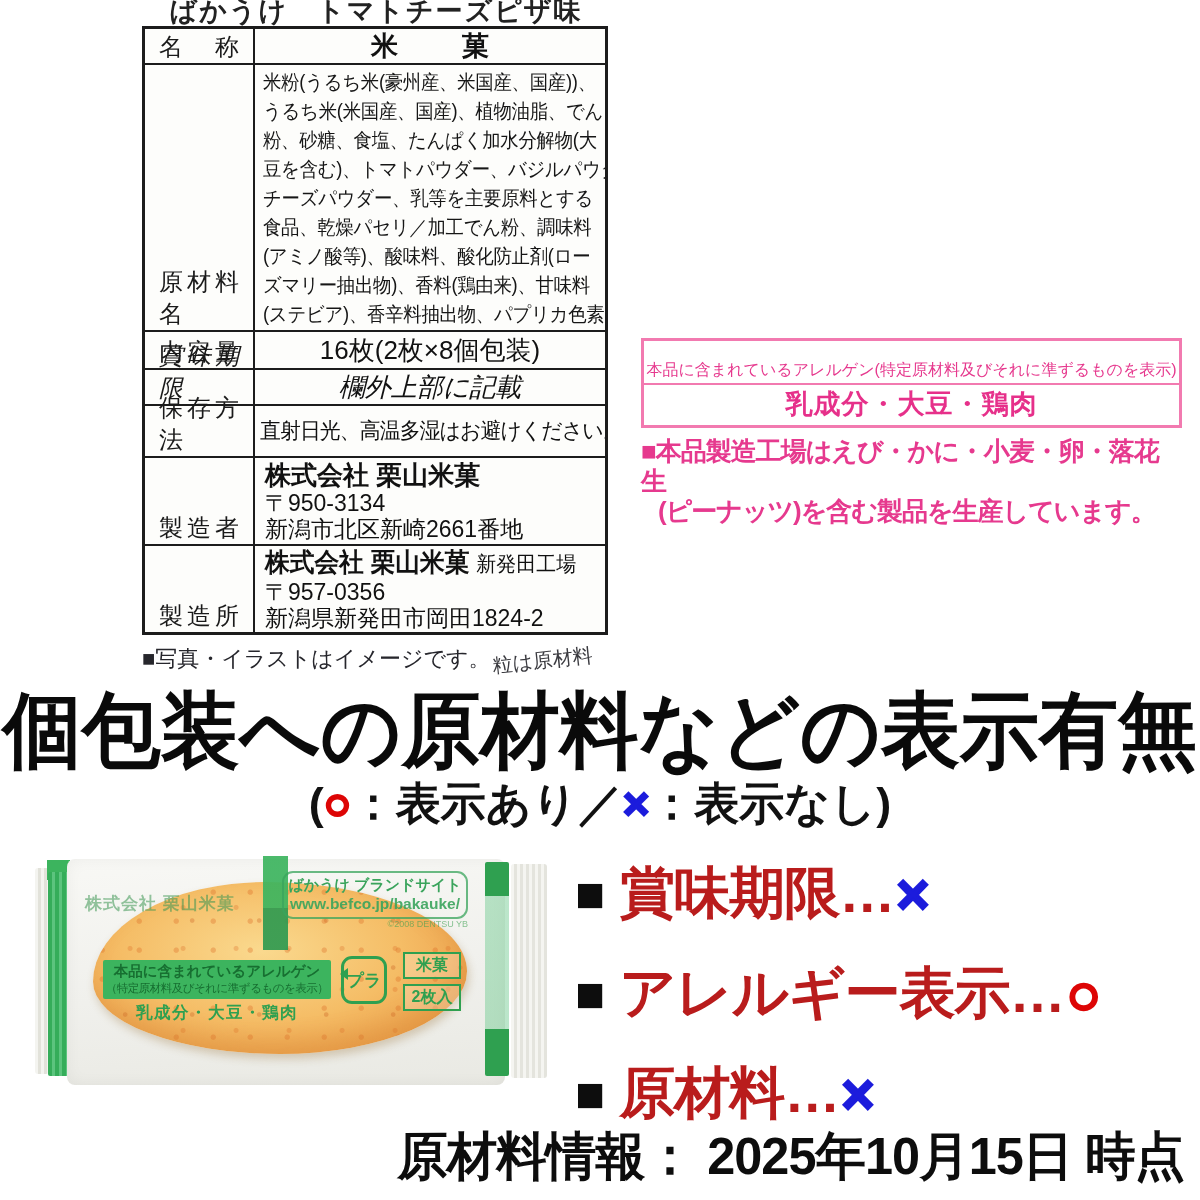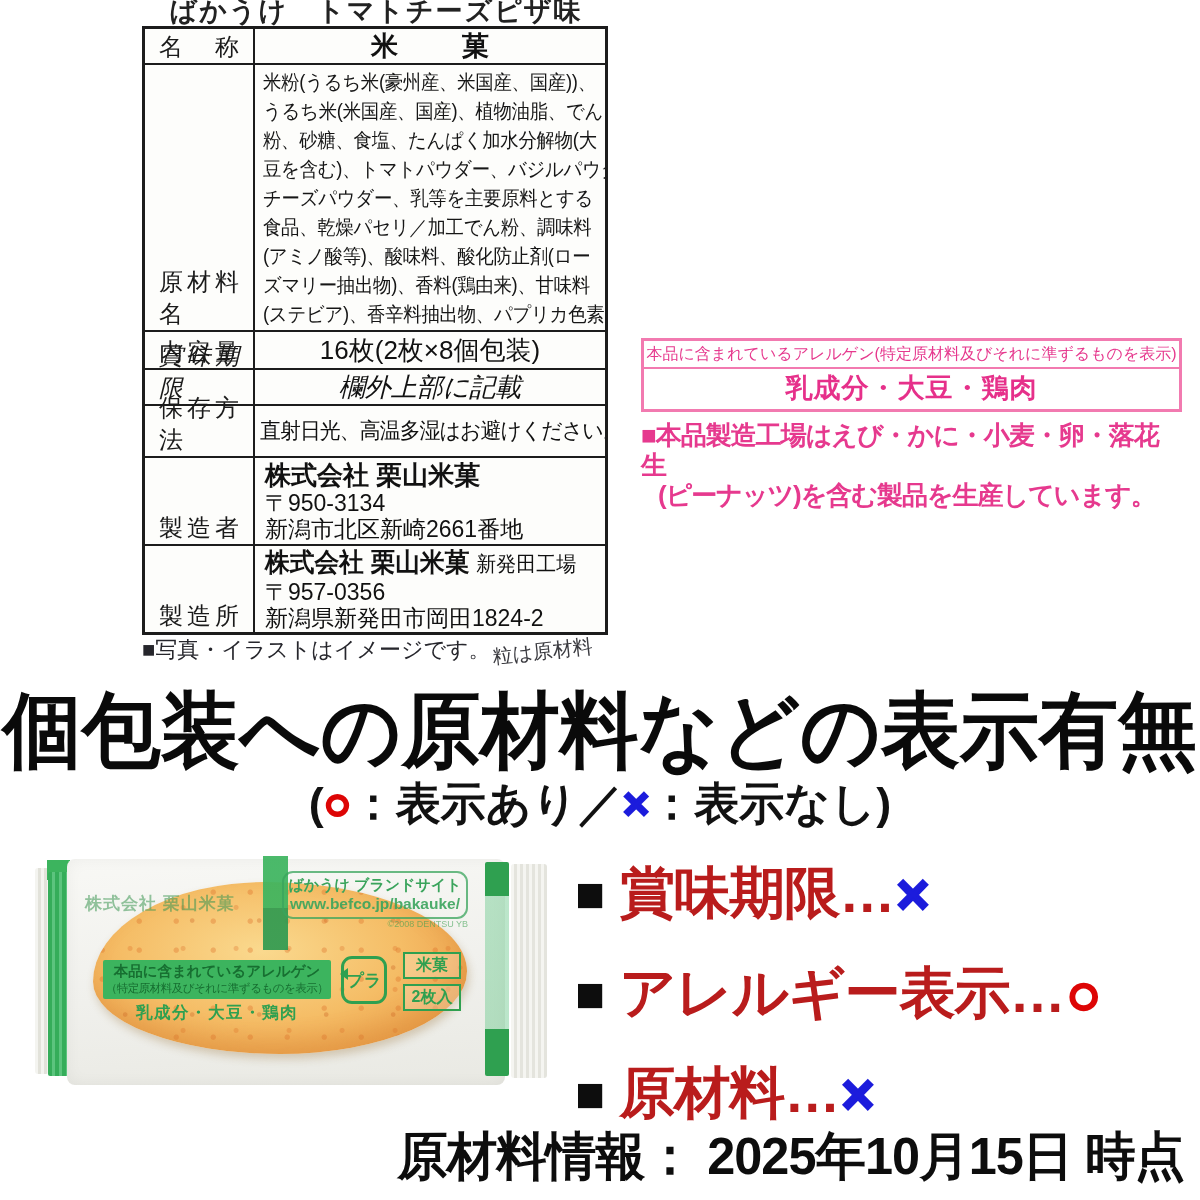--- a/index.html
+++ b/index.html
@@ -31,27 +31,27 @@
   .r-sto{height:52px;}
   .r-sto .vcell{padding-left:5px;}
   .r-sto .vcell span{font-size:22px;letter-spacing:-1px;white-space:nowrap;transform:scaleX(0.95);transform-origin:left center;}
   .r-mkr{height:88px;}
   .r-plt{height:86px;}
   .addr-cell{padding:4px 0 4px 10px;justify-content:center;}
   .co-name{font-size:26px;font-weight:700;line-height:30px;white-space:nowrap;}
   .co-sub{font-size:21px;font-weight:500;}
   .co-line{font-size:23px;line-height:26px;white-space:nowrap;}
   .plt-line1{transform:scaleX(0.95);transform-origin:left center;}
-  .label-footnote{display:flex;align-items:flex-start;color:#26262c;}
+  .label-footnote{margin-top:9px;display:flex;align-items:flex-start;color:#26262c;}
   .label-footnote .fn-main{font-size:22px;font-weight:500;white-space:nowrap;}
   .fn-frag{display:inline-block;font-size:20px;margin-left:2px;transform:rotate(-6deg) translateY(3px);opacity:.9;white-space:nowrap;}
   
   .allergen-section{position:absolute;left:641px;top:338px;width:541px;}
   .abox{border:3px solid #f27ab0;background:#fff;}
-  .abox-header{font-size:16px;color:#e6398e;text-align:center;padding:3px 1px 2px;border-bottom:2.5px solid #f27ab0;white-space:nowrap;font-weight:500;}
+  .abox-header{font-size:16px;color:#e6398e;text-align:center;padding:3px 1px 2px;border-bottom:2.5px solid #f27ab0;white-space:nowrap;font-weight:500;margin-top:16px;}
   .abox-content{font-size:27px;font-weight:700;color:#e6308a;text-align:center;padding:1px 0 3px;letter-spacing:1px;}
   .factory-note{margin-top:8px;color:#e6398e;font-size:26px;font-weight:600;line-height:30px;letter-spacing:-1px;}
   .factory-note .l2{padding-left:17px;}
   
   .main-heading{position:absolute;left:0;top:676px;width:1200px;text-align:center;font-size:79px;font-weight:900;color:#0a0a0a;letter-spacing:0;transform:scaleY(1.05);transform-origin:center top;white-space:nowrap;}
   .legend{position:absolute;left:0;top:774px;width:1200px;text-align:center;font-size:45px;font-weight:600;color:#111;white-space:nowrap;}
   .glyph-circle{-webkit-text-stroke:3.5px currentColor;font-weight:700;}
   .glyph-cross{-webkit-text-stroke:2.5px currentColor;font-weight:700;}
   
   .photo{position:absolute;left:35px;top:856px;width:512px;height:232px;}

